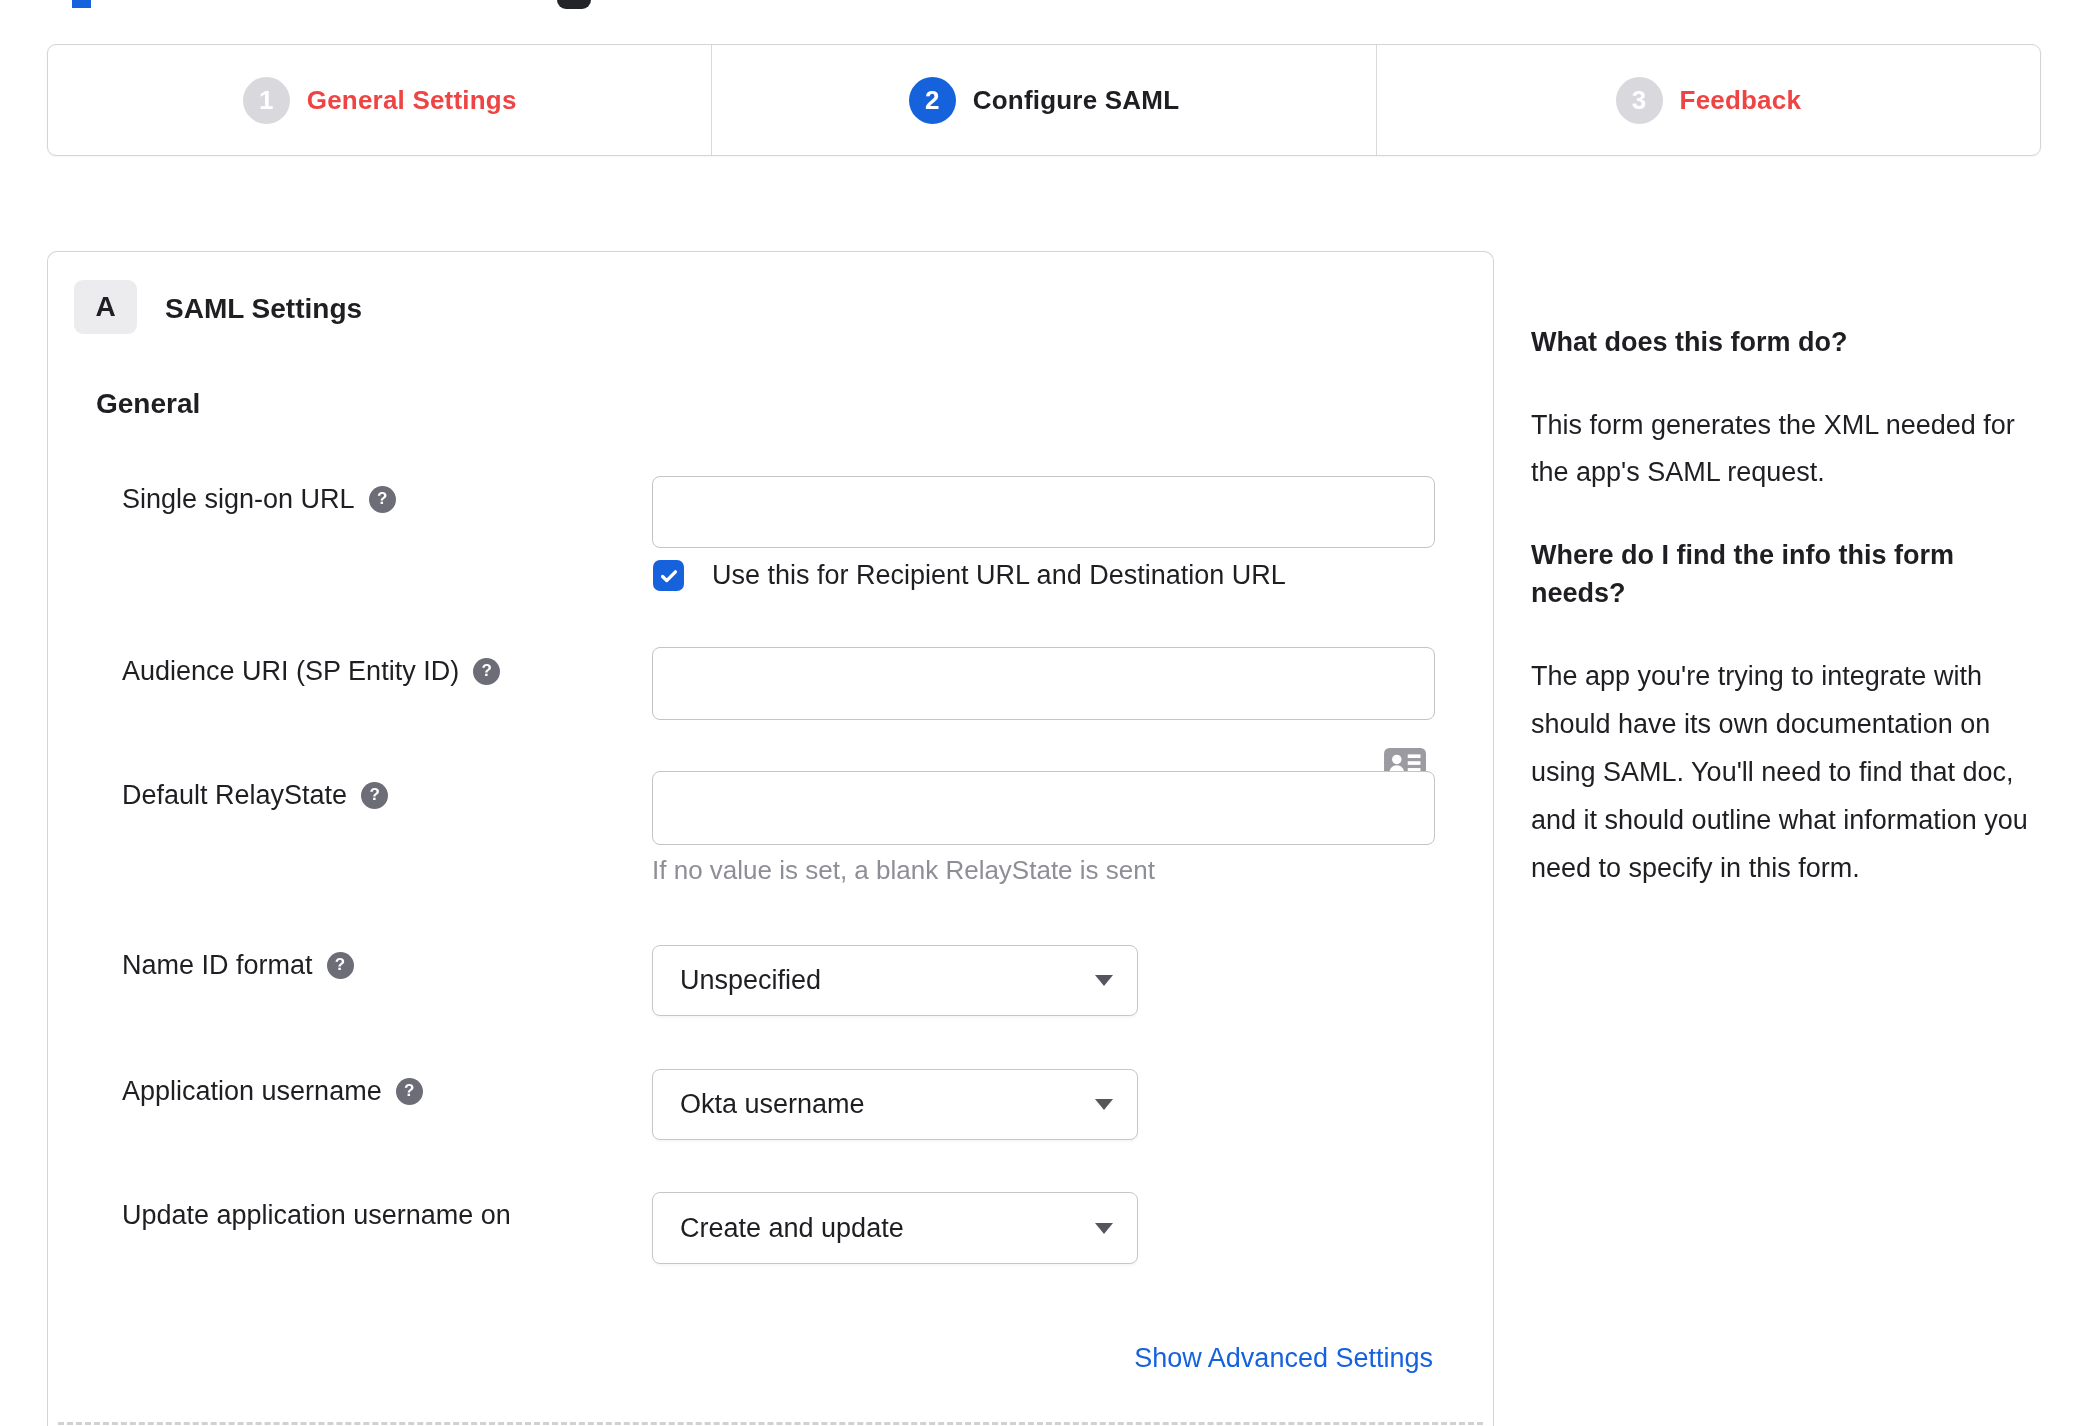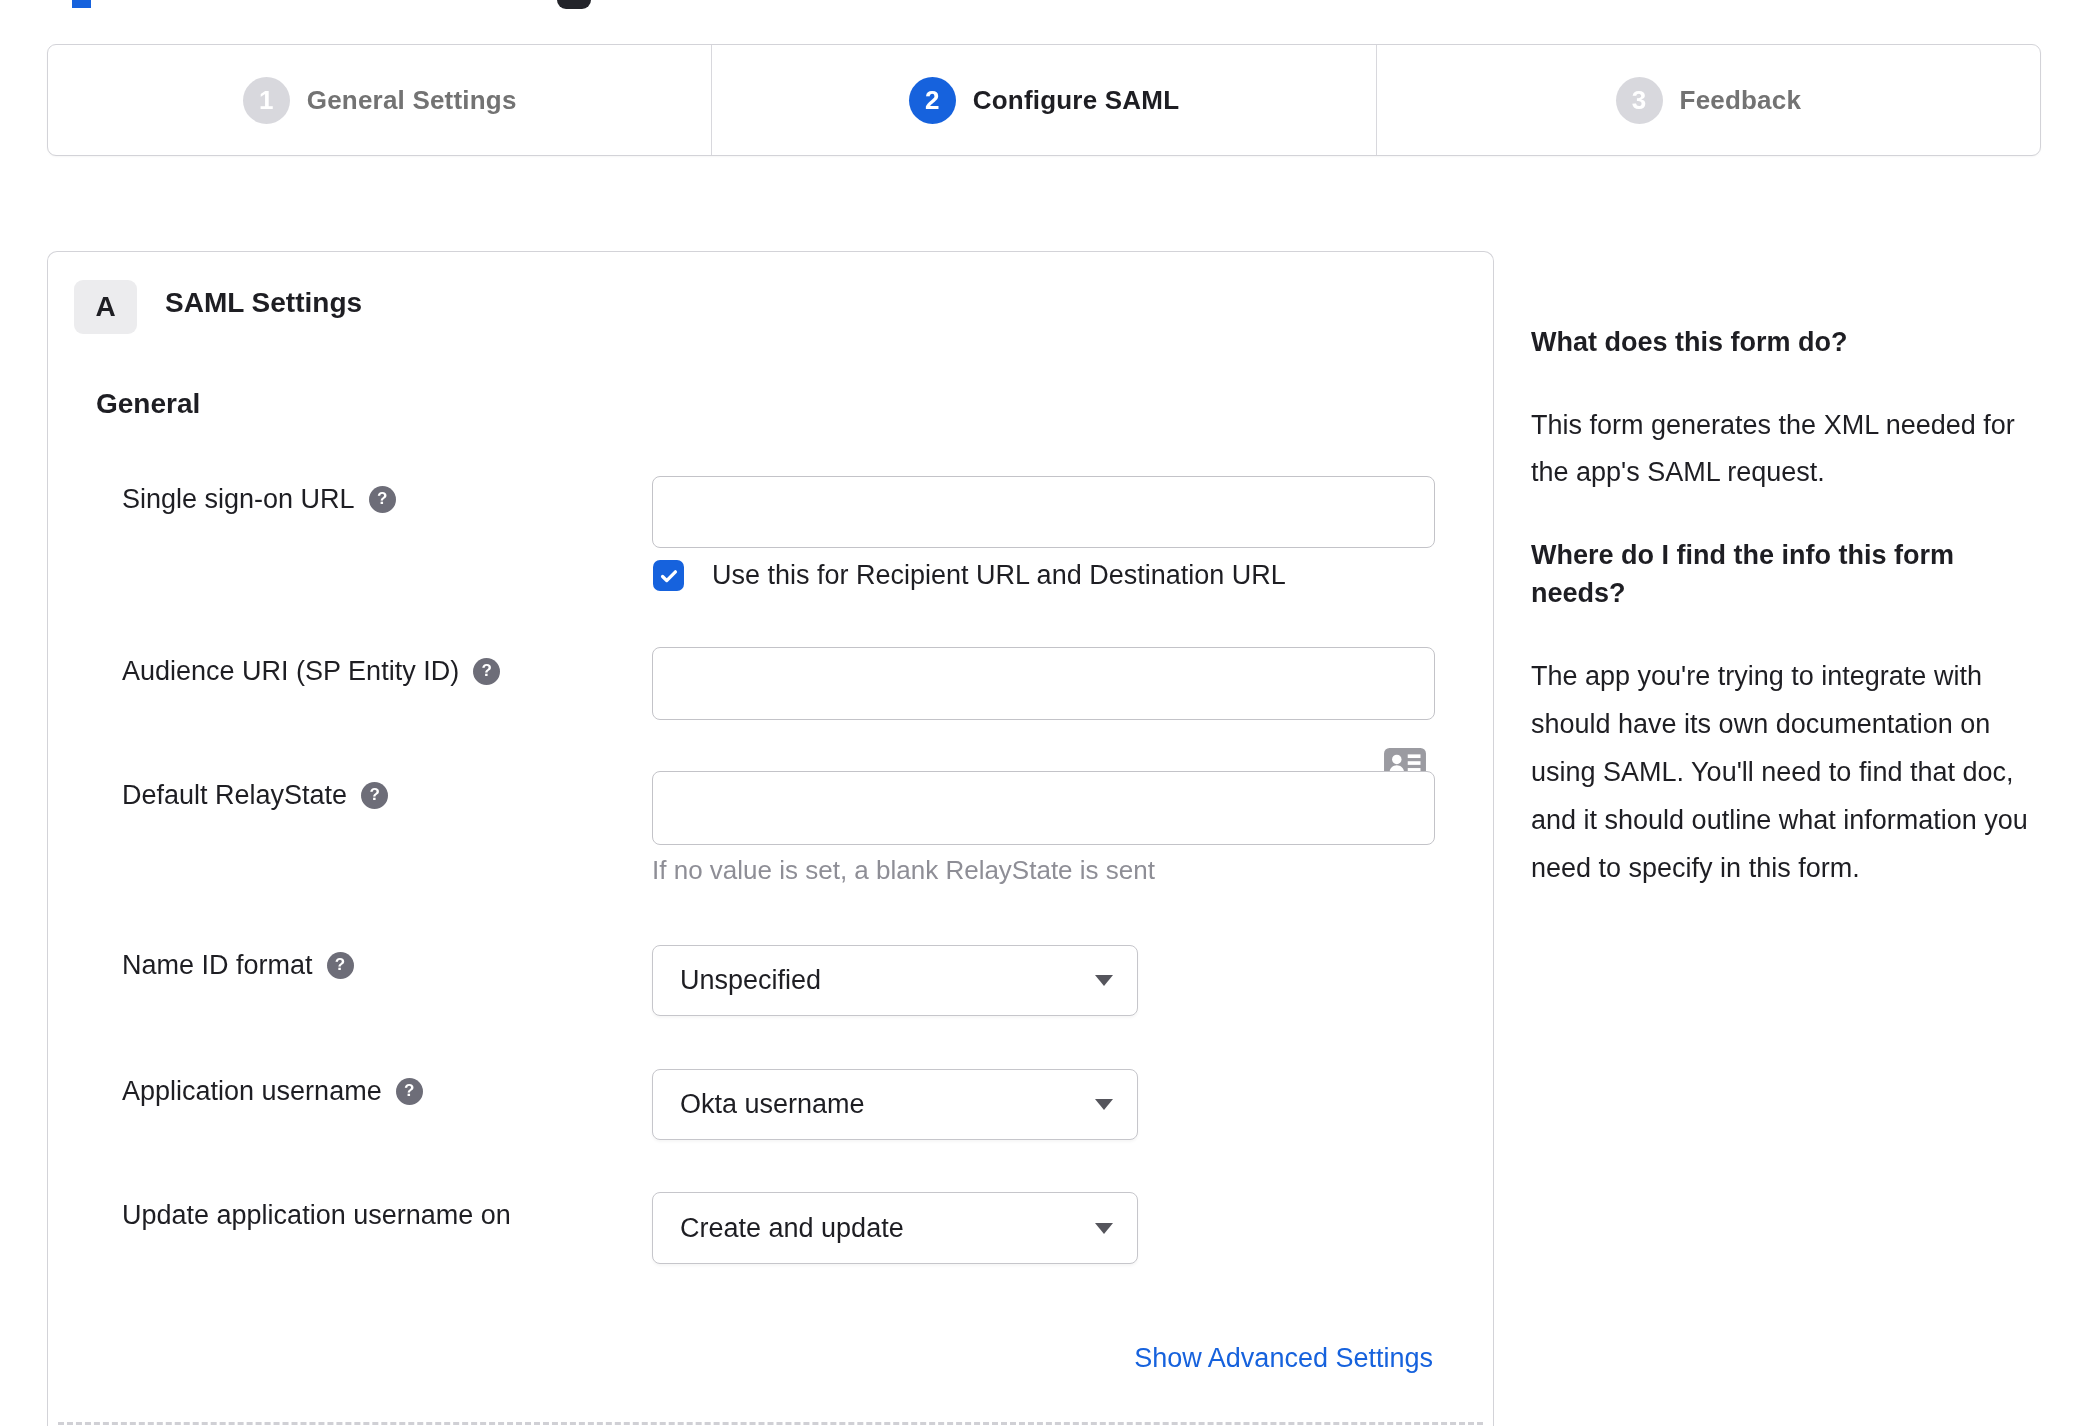--- a/index.html
+++ b/index.html
@@ -11,31 +11,31 @@
   .frag-dark { position:absolute; left:557px; top:0; width:34px; height:9px; background:#23242a; border-radius:0 0 10px 10px; }
 
   
   .stepper { position:absolute; left:47px; top:44px; width:1994px; height:112px;
              background:#fff; border:1px solid #d3d3d8; border-radius:9px; display:flex;
              box-shadow:0 1px 2px rgba(0,0,0,0.04); }
   .step { flex:1; display:flex; align-items:center; justify-content:center; gap:17px; cursor:default; }
   .step + .step { border-left:1px solid #d8d8dd; }
   .step-circle { width:47px; height:47px; border-radius:50%; background:#d8d8dd; color:#fff;
                  font-weight:700; font-size:26px; display:flex; align-items:center; justify-content:center; }
-  .step-label { font-size:26px; font-weight:700; color:#737373; letter-spacing:0.2px; }
+  .step-label { font-size:26px; font-weight:700; color:#ef4444; letter-spacing:0.2px; }
   .step.active .step-circle { background:#1662dd; }
   .step.active .step-label { color:#1e1e23; }
 
   
   .panel { position:absolute; left:47px; top:251px; width:1447px; height:1176px;
            background:#fff; border:1px solid #d3d3d8; border-bottom:none; border-radius:10px 10px 0 0; }
   .badge { position:absolute; left:26px; top:28px; width:63px; height:54px; background:#ececee;
            border-radius:9px; display:flex; align-items:center; justify-content:center;
            font-weight:700; font-size:28px; color:#1e1e23; }
-  .panel-title { position:absolute; left:117px; top:35px; font-size:28px; font-weight:700; }
+  .panel-title { position:absolute; left:117px; top:41px; font-size:28px; font-weight:700; }
   .group-title { position:absolute; left:48px; top:136px; font-size:28px; font-weight:700; }
 
   .field-label { position:absolute; left:48px; height:34px; display:flex; align-items:center; gap:14px; font-size:27px;margin-left:26px; }
   .help-icon { width:27px; height:27px; border-radius:50%; background:#6d6d78; color:#fff;
                font-size:17px; font-weight:700; display:flex; align-items:center; justify-content:center;
                flex:0 0 auto; cursor:pointer; }
 
   .text-input { position:absolute; left:604px; width:783px; background:#fff;
                 border:1px solid #c3c3c8; border-radius:8px; font:inherit; color:#1e1e23; padding:0 70px 0 24px; }
   .card-icon { position:absolute; left:1336px; width:42px; height:31px; pointer-events:none; }

